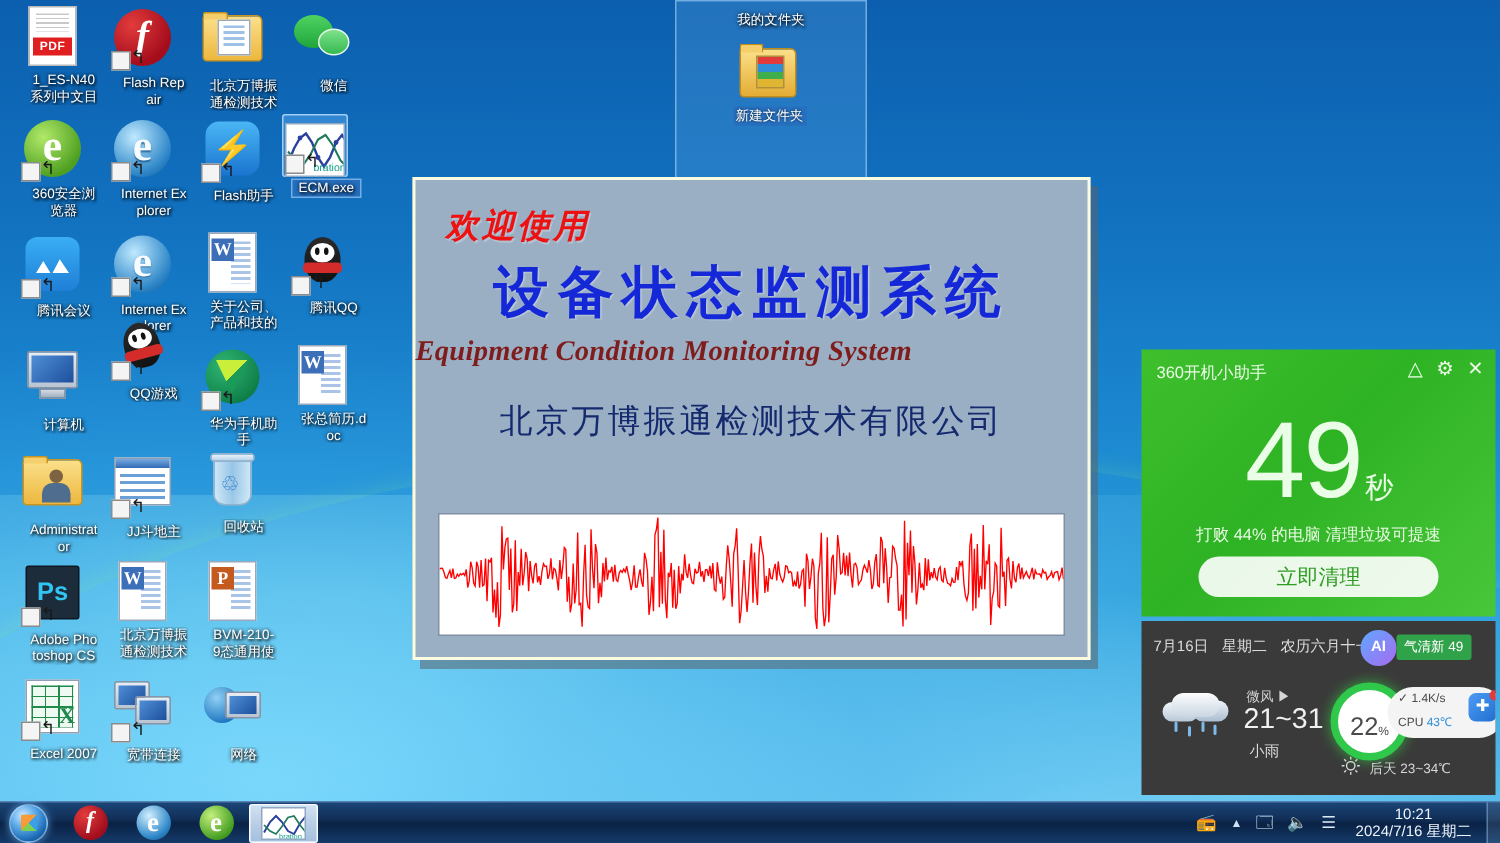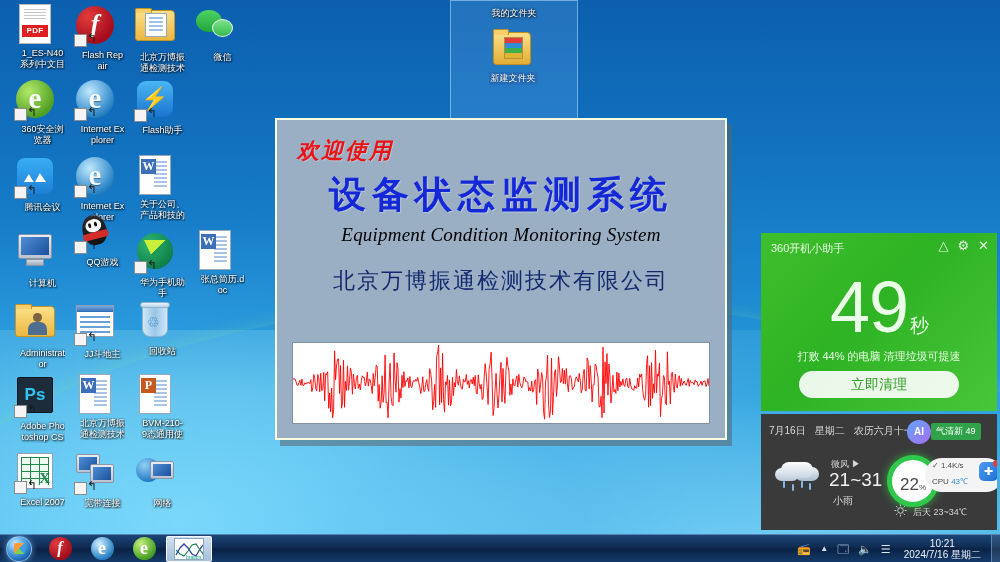--- a/index.html
+++ b/index.html
@@ -240,23 +240,23 @@
     letter-spacing:2px;
     text-shadow:1px 1px 0 rgba(255,255,255,0.25);
   }
   #splash .title-cn {
     margin-top:50px; text-align:center;
     font-family:"Liberation Serif", serif; font-weight:bold;
     font-size:37px; color:#1528d8; letter-spacing:6px;
     text-shadow:1px 1px 1px rgba(255,255,255,0.35);
   }
   #splash .title-en {
-    margin-top:4px; text-align:center;
-    font-family:"Liberation Serif", serif; font-style:italic; font-weight:normal;
-    font-size:19px; color:#000000; letter-spacing:0.2px;
+    margin-top:4px; text-align:left;
+    font-family:"Liberation Serif", serif; font-style:italic; font-weight:bold;
+    font-size:19px; color:#7f1d1d; letter-spacing:0.2px;
   }
   #splash .company-cn {
     margin-top:20px; text-align:center;
     font-family:"Liberation Serif", serif; font-size:22px; color:#152a6e; letter-spacing:2px;
   }
   #splash .company-en {
     margin-top:5px; text-align:center;
     font-size:17px; color:#152a6e; letter-spacing:0.2px;
   }
   #wave-box {
@@ -455,20 +455,36 @@
       </div>
       <div class="lbl">Internet Explorer</div>
     </div>
     <div class="dicon" style="left:125px;top:78px;">
       <div class="glyph">
         <div class="ic-bolt"></div>
           <div class="shortcut"></div>
       </div>
       <div class="lbl">Flash助手</div>
     </div>
+    <div class="dicon selected" style="left:180px;top:76px;">
+      <div class="glyph" style="padding-top:2px;">
+        <div class="ic-ecm">
+          <svg viewBox="0 0 40 36" width="40" height="36">
+            <polyline points="1,26 5,16 9,9 13,6 17,12 21,22 25,28 29,22 33,12 37,7 39,10" fill="none" stroke="#2a3f9e" stroke-width="1.6"></polyline>
+            <polyline points="1,18 6,24 11,27 16,20 21,10 26,7 31,14 36,24 39,27" fill="none" stroke="#1d7a5c" stroke-width="1.4"></polyline>
+            <circle cx="9" cy="9" r="1.6" fill="#2a3f9e"></circle>
+              <circle cx="21" cy="22" r="1.6" fill="#2a3f9e"></circle>
+            <circle cx="33" cy="12" r="1.6" fill="#2a3f9e"></circle>
+            <text x="18" y="31" font-size="7" fill="#12a08a" font-family="Liberation Sans, sans-serif">bration</text>
+          </svg>
+        </div>
+        <div class="shortcut"></div>
+      </div>
+      <div class="lbl">ECM.exe</div>
+    </div>
 
     <div class="dicon" style="left:5px;  top:155px;">
       <div class="glyph">
         <div class="ic-tm"></div>
           <div class="shortcut"></div>
       </div>
       <div class="lbl">腾讯会议</div>
     </div>
     <div class="dicon" style="left:65px; top:155px;">
       <div class="glyph">
@@ -477,20 +493,33 @@
       </div>
       <div class="lbl">Internet Explorer</div>
     </div>
     <div class="dicon" style="left:125px;top:155px;">
       <div class="glyph">
         <div class="ic-word">
             <div class="w">W</div>
           </div>
       </div>
       <div class="lbl">关于公司、产品和技的介...</div>
+    </div>
+    <div class="dicon" style="left:185px;top:155px;">
+      <div class="glyph">
+        <div class="ic-qq">
+            <div class="body"></div>
+            <div class="face"></div>
+            <div class="e1"></div>
+            <div class="e2"></div>
+            <div class="scarf"></div>
+          </div>
+        <div class="shortcut"></div>
+      </div>
+      <div class="lbl">腾讯QQ</div>
     </div>
 
     <div class="dicon" style="left:5px;  top:230px;">
       <div class="glyph">
         <div class="ic-pc">
             <div class="mon"></div>
             <div class="scr"></div>
             <div class="base"></div>
           </div>
       </div>

